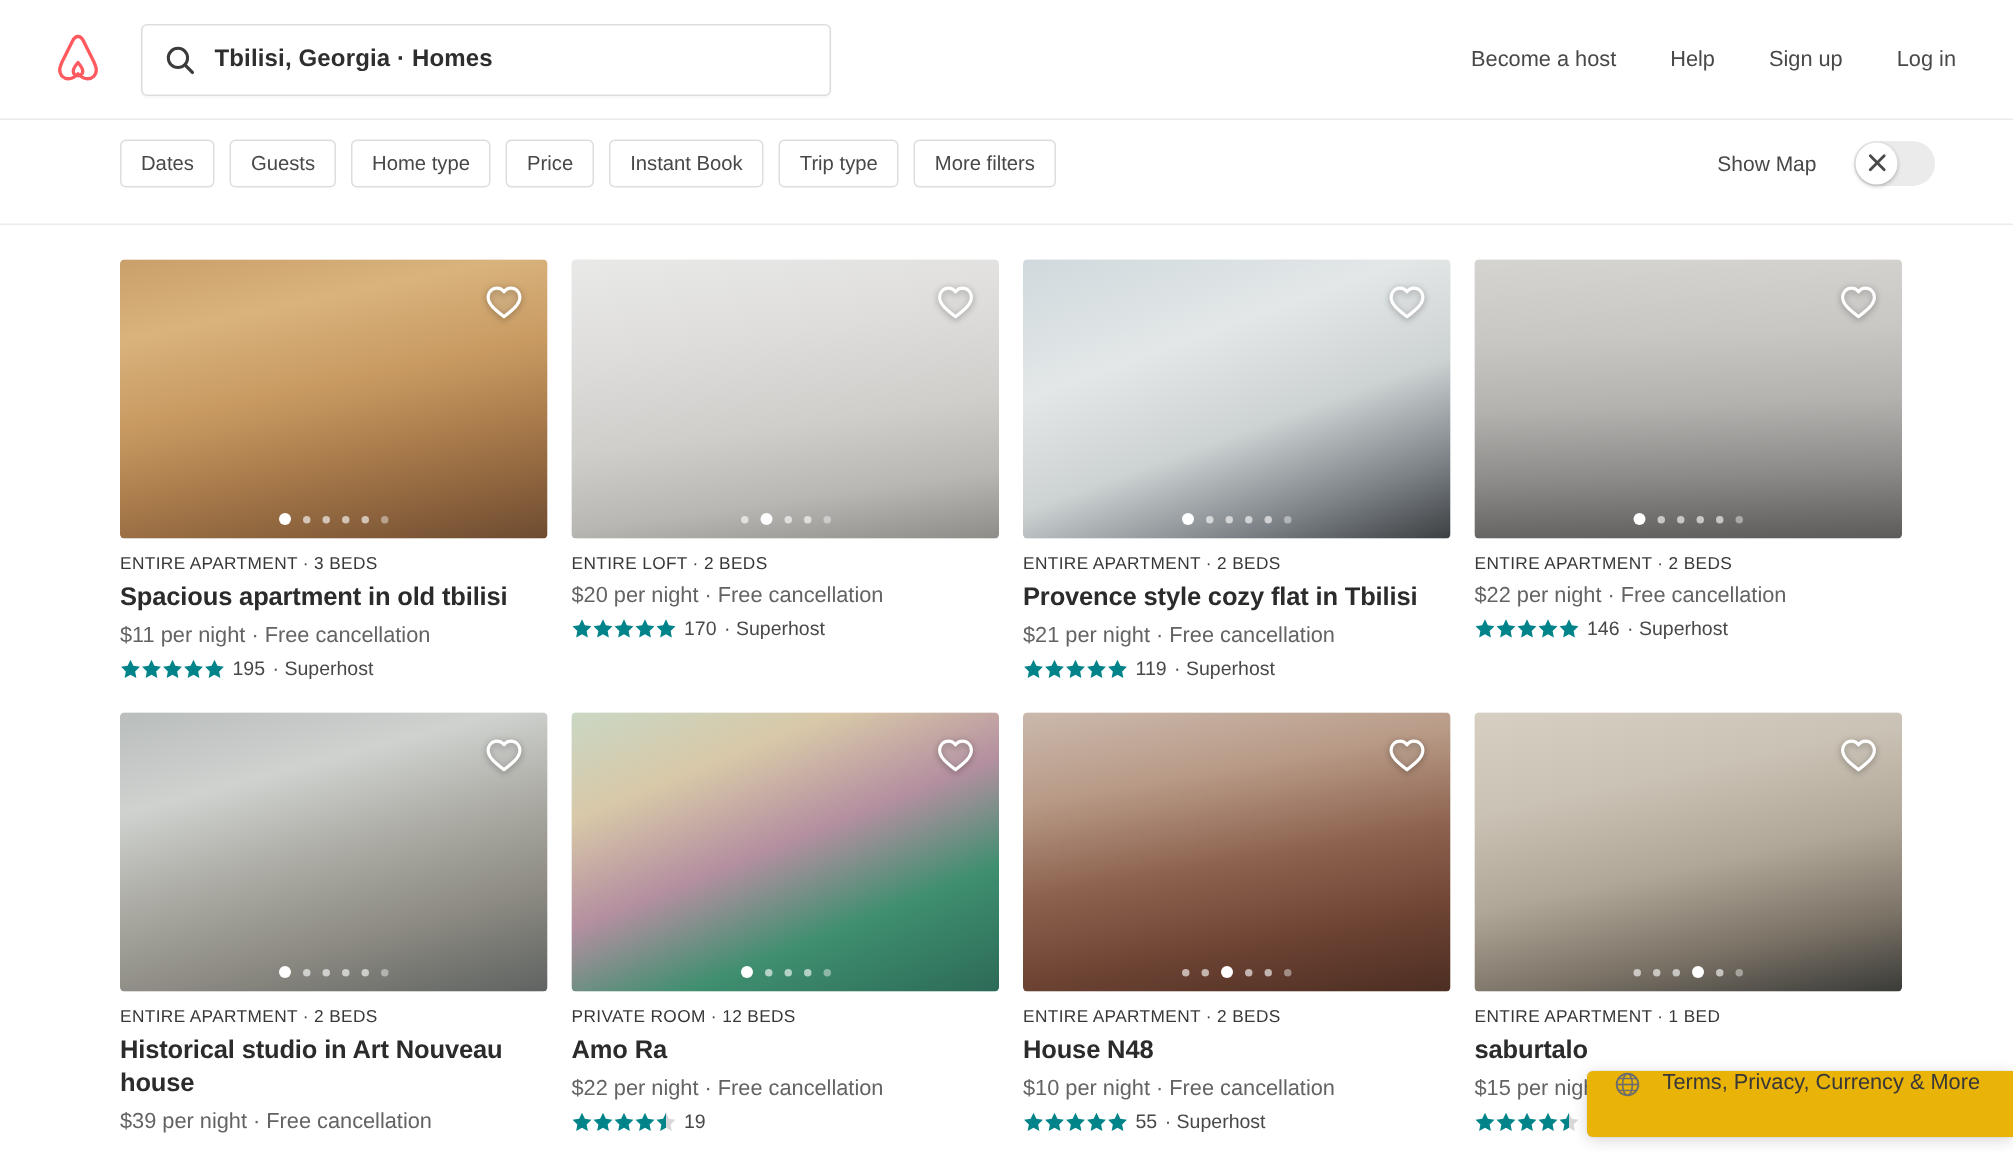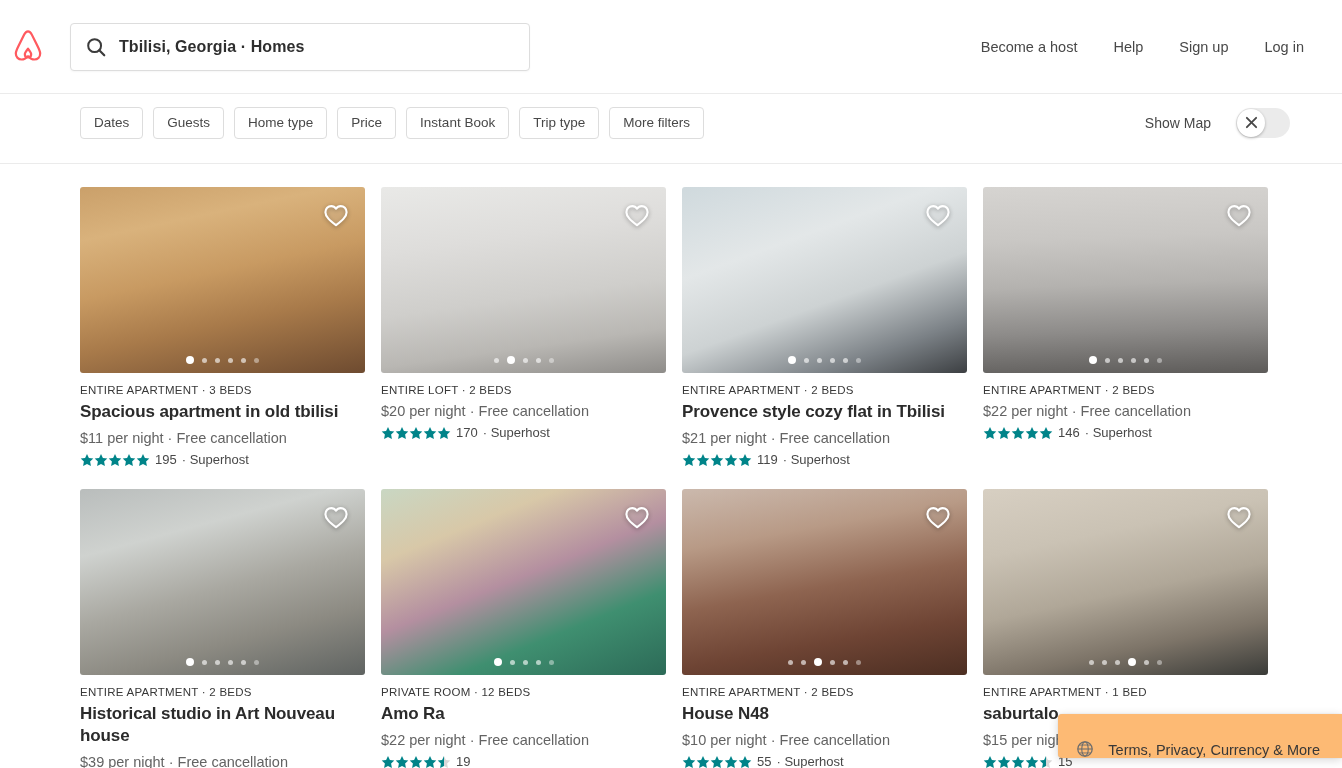--- a/index.html
+++ b/index.html
@@ -7,24 +7,24 @@
     width: 1342px; height: 768px;
     overflow: hidden;
     background: #ffffff;
     font-family: "Liberation Sans", sans-serif;
     color: #484848;
     -webkit-font-smoothing: antialiased;
   }
 
   
   .header {
-    height: 94px;
-    display: flex;
-    align-items: center;
-    padding: 0 24px 0 8px;
+    height: 80px;
+    display: flex;
+    align-items: center;
+    padding: 0 24px 0 32px;
     border-bottom: 1px solid #ebebeb;
     background: #fff;
     position: relative;
   }
   .logo {
     width: 40px; height: 42px;
     flex: 0 0 40px;
     display: flex; align-items: center; justify-content: center;
   }
   .logo svg { display: block; }
@@ -191,25 +191,25 @@
   .stars { display: flex; align-items: center; gap: 0px; line-height: 1; }
   .stars svg { display: block; }
 
   
   .terms {
     position: absolute;
     right: 0px;
     bottom: 10px;
     height: 44px;
     padding: 0 22px 0 18px;
-    background: #fdba74;
+    background: #eab308;
     border-radius: 4px 0 0 4px;
     box-shadow: 0 2px 10px rgba(0,0,0,0.16), 0 0 1px rgba(0,0,0,0.2);
     display: flex;
-    align-items: flex-end;
+    align-items: flex-start;
     gap: 14px;
     cursor: pointer;
     z-index: 30;
   }
   .terms-text { font-size: 14.5px; color: #383838; white-space: nowrap; }
   .globe-icon { width: 18px; height: 18px; color: #6d6d6d; }
 </style>
 </head>
 <body>
 

